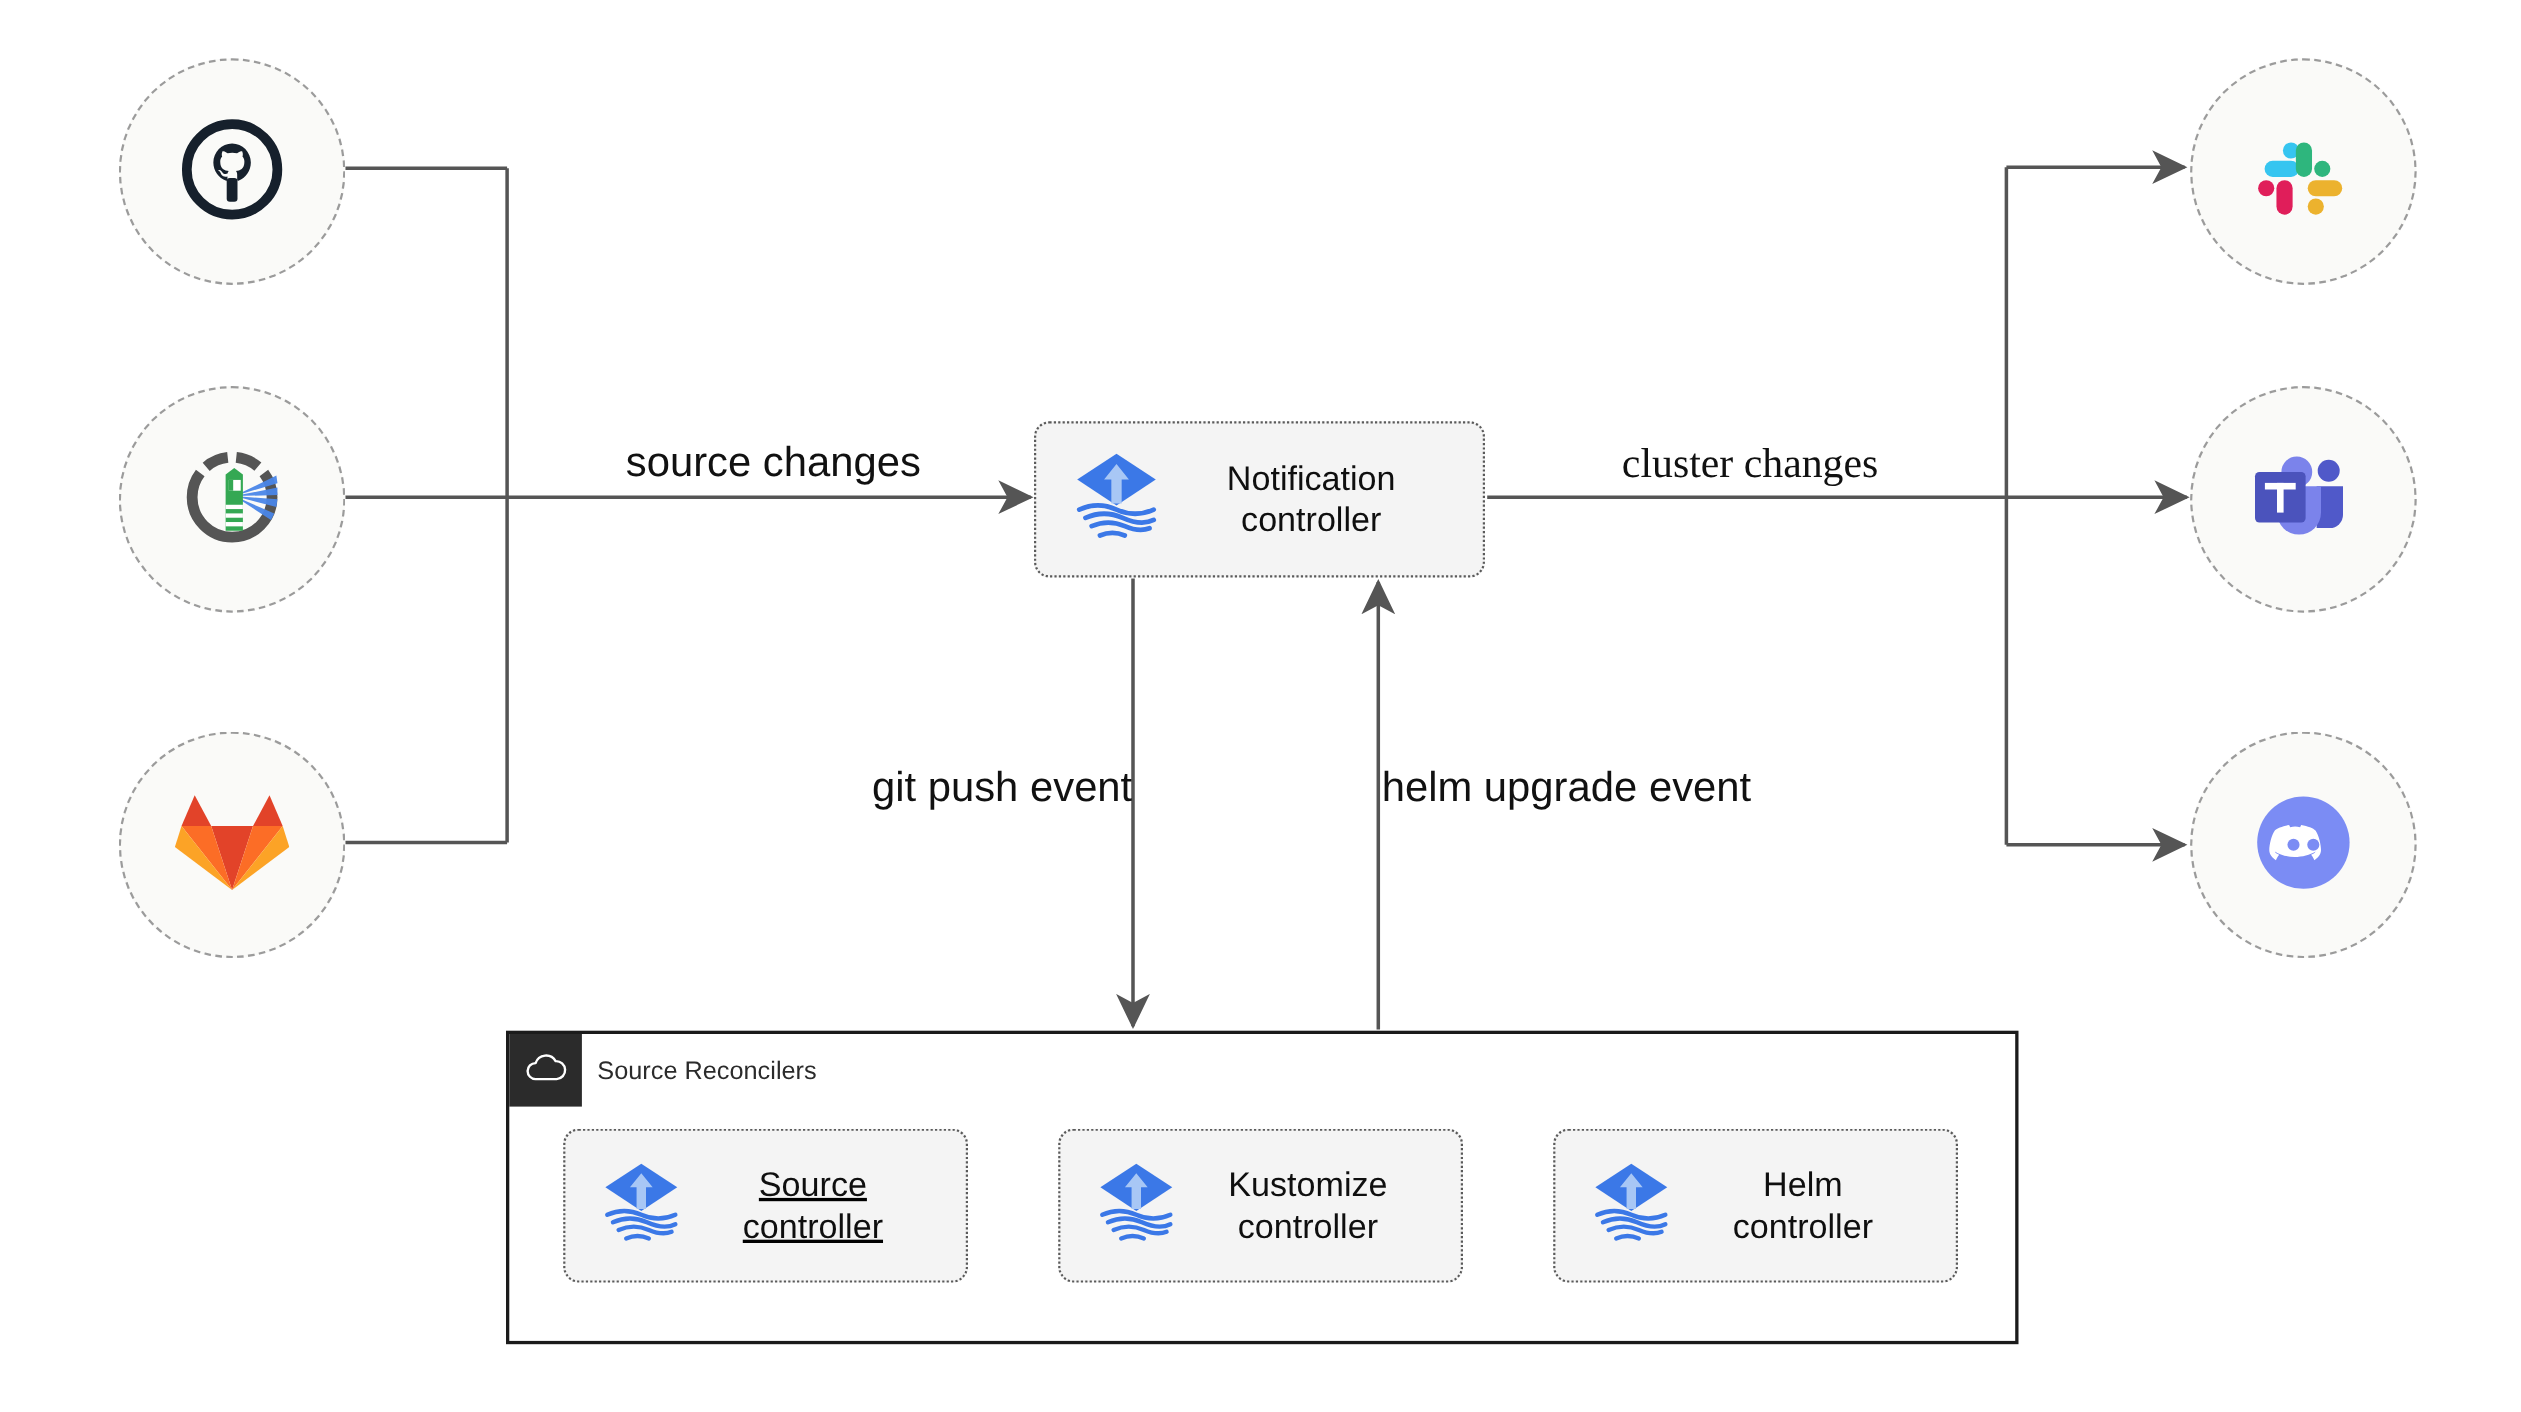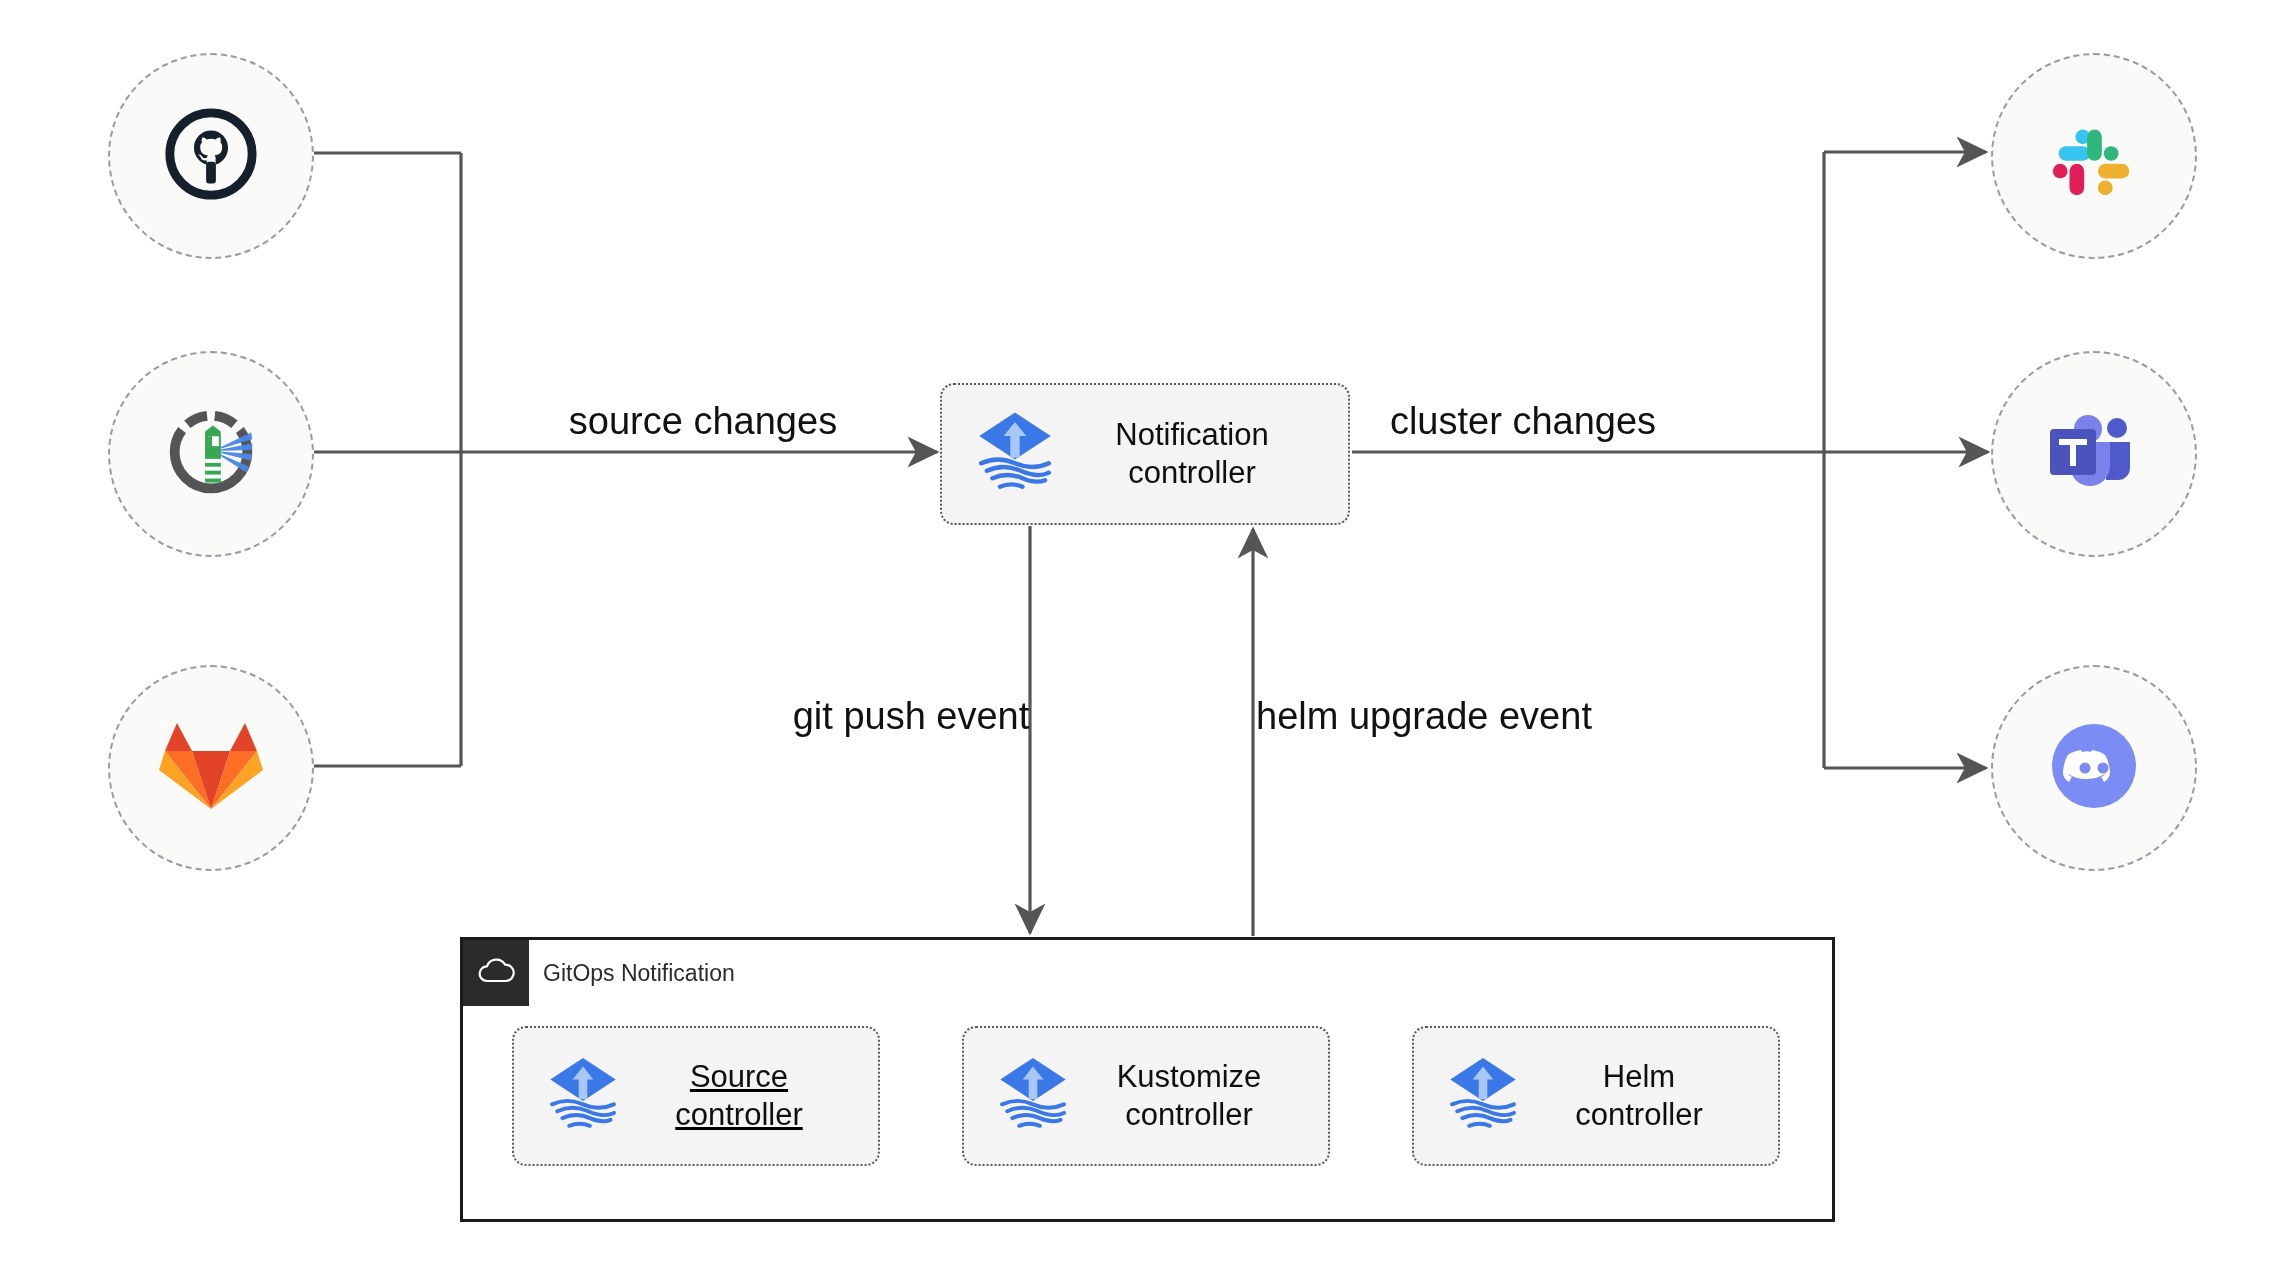--- a/index.html
+++ b/index.html
@@ -200,21 +200,21 @@
   </div>
 
   <div class="group-box" style="left:460px;top:937px;width:1375px;height:285px;">
     <div class="group-tab">
       <span>
         <svg width="40" height="28" viewBox="0 0 44 30">
           <path d="M12 26 a8 8 0 0 1 0-16 a11 11 0 0 1 20-2 a7 7 0 0 1 1 18 Z" fill="none" stroke="#ffffff" stroke-width="2.4" stroke-linejoin="round"></path>
         </svg>
       </span>
     </div>
-    <div class="group-title">GitOps Notification</div>
+    <div class="group-title">Source Reconcilers</div>
   </div>
 
   <div class="ctrl-card" style="left:512px;top:1026px;width:368px;height:140px;text-decoration:underline;">
     <span class="ctrl-icon">
       <svg width="86" height="86" viewBox="0 0 100 100">
         <path fill="#3b78e7" d="M50 8 L88 33 L50 58 L12 33 Z"></path>
         <path fill="#a8c7f5" d="M50 18 L62 33 H55 V56 H45 V33 H38 Z"></path>
         <g stroke="#3b78e7" stroke-width="4.6" fill="none" stroke-linecap="round">
           <path d="M14 62 Q32 54 50 62 Q68 70 86 62"></path>
           <path d="M20 70 Q38 62 56 70 Q74 78 86 72"></path>
@@ -255,17 +255,17 @@
           <path d="M26 78 Q42 71 58 78 Q72 84 82 80"></path>
           <path d="M34 87 Q46 82 58 87"></path>
         </g>
       </svg>
     </span>
     <span class="ctrl-label">Helm
 controller</span>
   </div>
 
   <div class="edge-label" style="left:703px;top:400px;">source changes</div>
-  <div class="edge-label" style="left:1523px;top:400px;">cluster changes</div>
+  <div class="edge-label" style="left:1591px;top:400px;font-family:Liberation Serif, serif;">cluster changes</div>
   <div class="edge-label" style="left:911px;top:695px;">git push event</div>
   <div class="edge-label" style="left:1424px;top:695px;">helm upgrade event</div>
 
 </div>
 
 </body></html>

